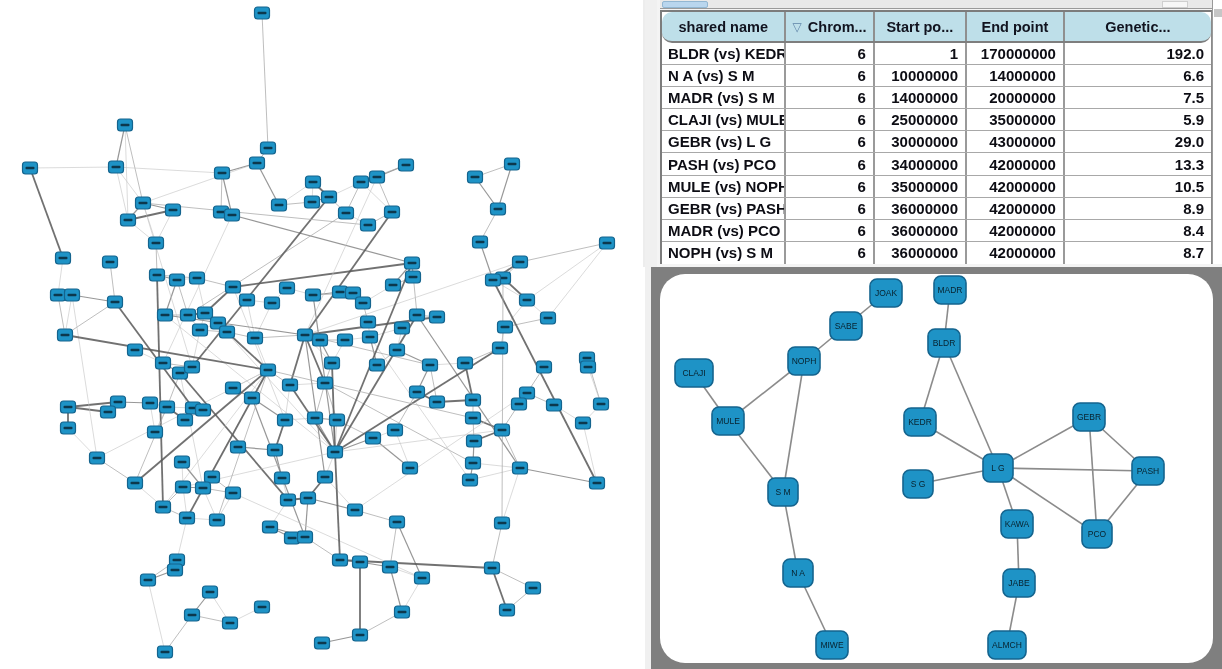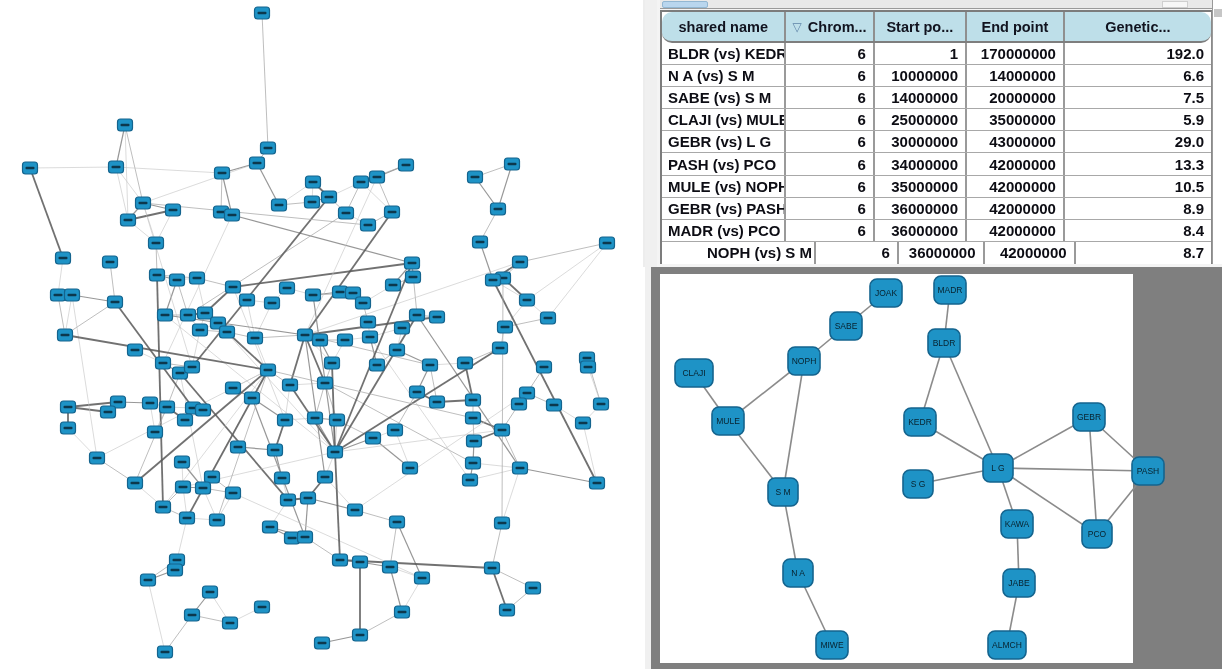--- a/index.html
+++ b/index.html
@@ -20,33 +20,33 @@
   .hseg{position:absolute;right:24px;top:1px;width:26px;height:7px;background:#f7f7f7;border:1px solid #cfcfcf;}
   .tbl{position:absolute;left:3px;top:10px;width:552px;height:254px;background:#ffffff;
        border:2px solid #7c7c7c;border-right:1px solid #8a8a8a;}
   .thead{display:flex;height:31px;background:#bedfe9;border-bottom:2px solid #7e7e7e;border-radius:10px;}
   .th{display:flex;align-items:center;justify-content:center;height:100%;
       font-size:14.5px;font-weight:600;color:#11131f;border-right:2px solid #8f8f8f;
       white-space:nowrap;overflow:hidden;}
   .th:last-child{border-right:none;}
   .sortglyph{color:#5f84a8;font-size:12px;margin-right:6px;font-weight:400;}
   .tr{display:flex;height:22.1px;border-bottom:1px solid #a8a8a8;background:#ffffff;}
-  .tr:last-child{border-bottom:none;padding-left:39px;}
+  .tr:last-child{border-bottom:none;}
   .td{font-size:15px;font-weight:700;color:#0d0d14;display:flex;align-items:center;
       border-right:2px solid #9a9a9a;white-space:nowrap;overflow:hidden;}
   .td:last-child{border-right:none;}
   .td.left{justify-content:flex-start;padding-left:6px;}
   .td.right{justify-content:flex-end;padding-right:7px;}
   .c0{width:131px;} .c1{width:93px;} .c2{width:97px;text-align:right;} .c3{width:103px;} .c4{width:154px;}
   .vstrip{position:absolute;right:0;top:0;width:10px;height:264px;background:#ffffff;
           border-left:1px solid #9a9a9a;}
   .vcorner{position:absolute;left:1px;top:9px;width:8px;height:8px;background:#c6c6c6;}
   
   .net-panel{position:absolute;left:651px;top:267px;width:571px;height:402px;background:#7f7f7f;}
-  .net-inner{position:absolute;left:9px;top:7px;width:473px;height:389px;background:#ffffff;}
+  .net-inner{position:absolute;left:9px;top:7px;width:553px;height:389px;background:#ffffff;border-radius:25px;}
   .net-inner svg{position:absolute;left:0;top:0;}
   text{font-family:"Liberation Sans",sans-serif;}
 </style>
 </head>
 <body>
 
 <div class="screen">
 
   <div class="left-pane">
     <svg id="bigGraph" width="645" height="669" viewBox="0 0 645 669">
@@ -1011,21 +1011,21 @@
             <div class="td c4 right">192.0</div>
           </div>
           <div class="tr">
             <div class="td c0 left">N A (vs) S M</div>
             <div class="td c1 right">6</div>
             <div class="td c2 right">10000000</div>
             <div class="td c3 right">14000000</div>
             <div class="td c4 right">6.6</div>
           </div>
           <div class="tr">
-            <div class="td c0 left">SABE (vs) S M</div>
+            <div class="td c0 left">MADR (vs) S M</div>
             <div class="td c1 right">6</div>
             <div class="td c2 right">14000000</div>
             <div class="td c3 right">20000000</div>
             <div class="td c4 right">7.5</div>
           </div>
           <div class="tr">
             <div class="td c0 left">CLAJI (vs) MULE</div>
             <div class="td c1 right">6</div>
             <div class="td c2 right">25000000</div>
             <div class="td c3 right">35000000</div>

